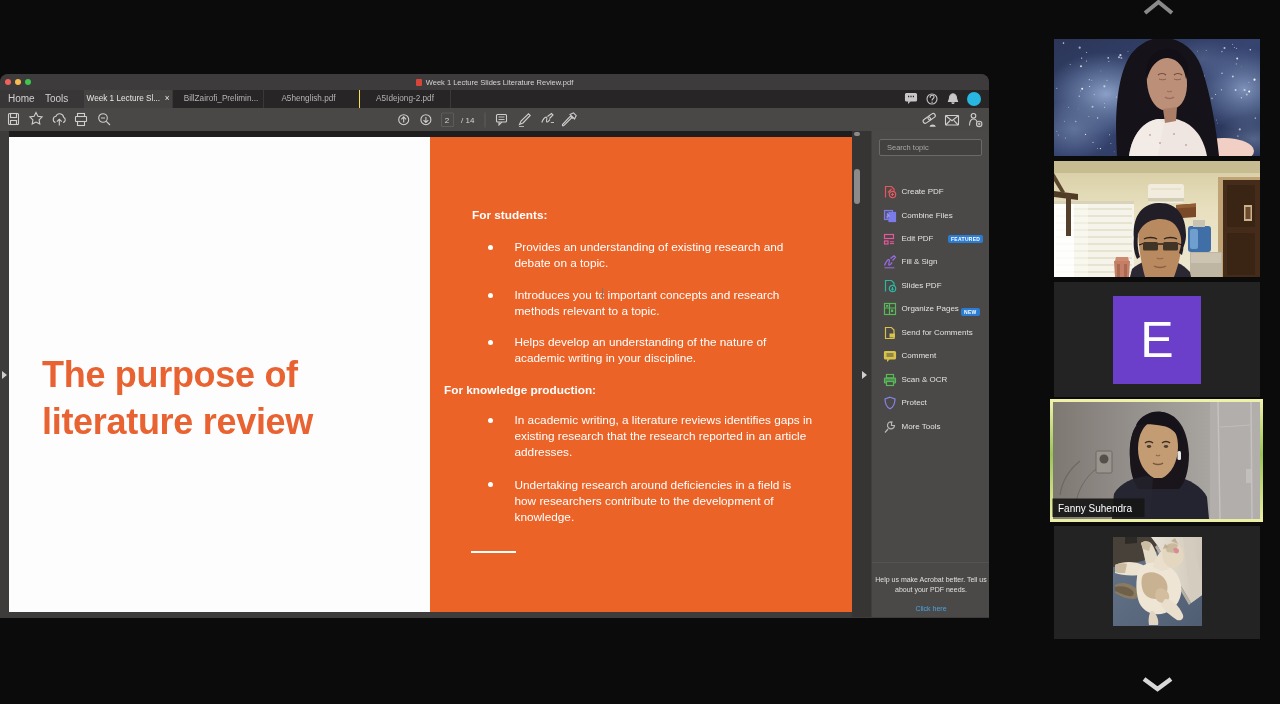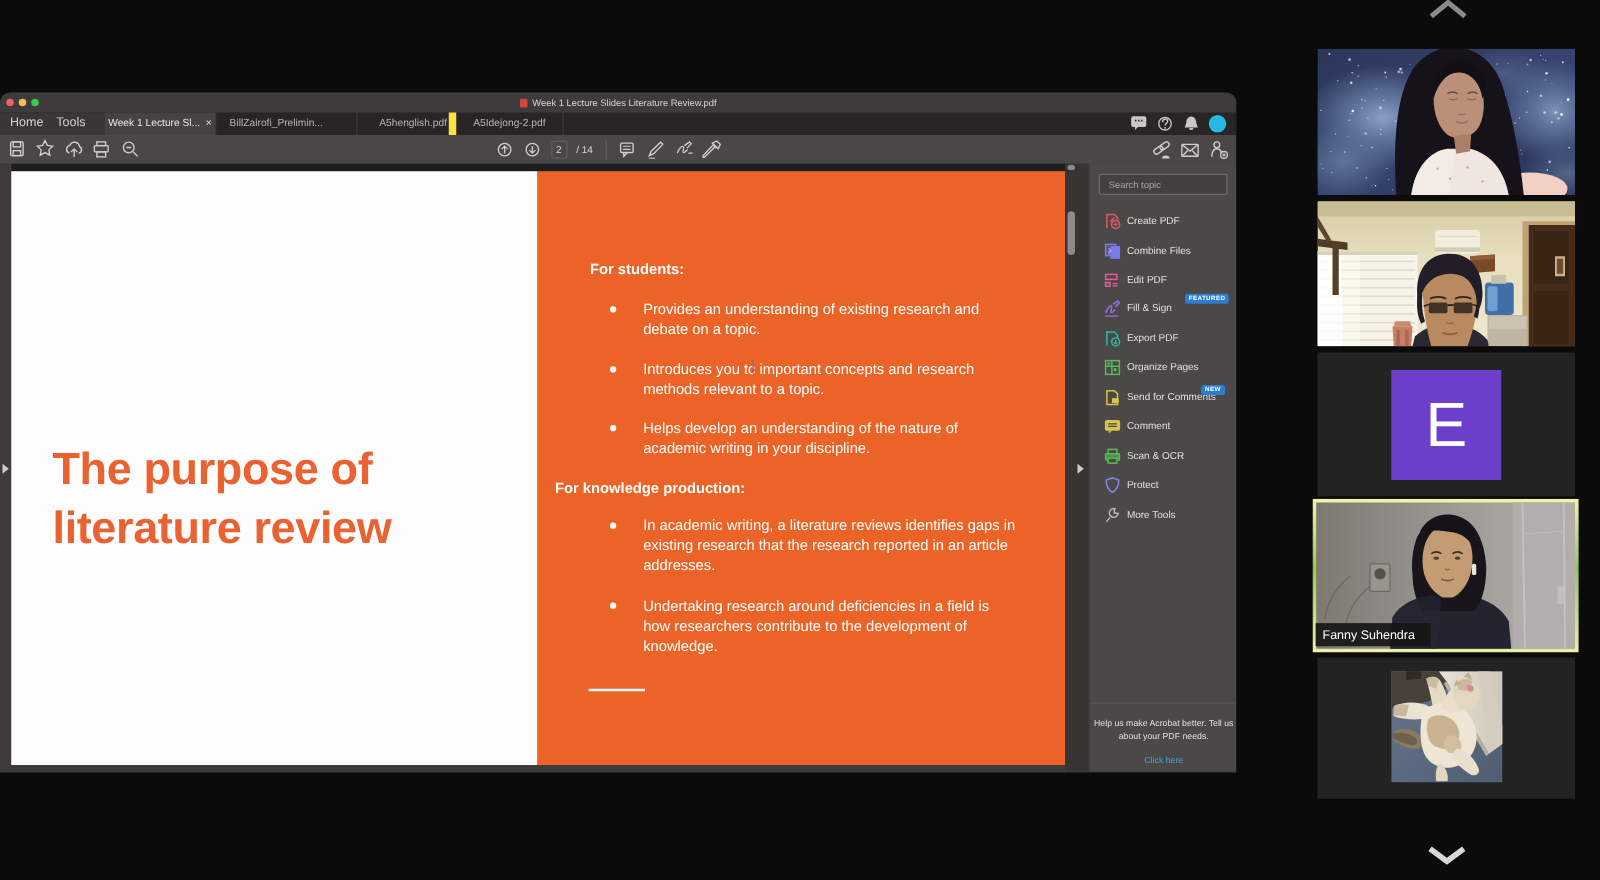--- a/index.html
+++ b/index.html
@@ -39,21 +39,21 @@
   .bdot { position:absolute; left:16px; top:5.5px; width:5px; height:5px; border-radius:50%;
           background:#fff; }
   .btxt { position:absolute; left:42.5px; top:0; width:320px; white-space:nowrap; }
 
   
   #panel { left:871px; top:57px; width:118px; height:486px; background:#4b4848;
            border-left:1px solid #413e3e; }
   #searchbox { left:7px; top:8px; width:103px; height:17px; background:#434040;
                border:1px solid #6b6969; border-radius:2px; color:#a8a6a6;
                font-size:7.5px; line-height:15px; padding-left:7px; }
-  .prow { position:absolute; left:11px; width:106px; height:16px; }
+  .prow { position:absolute; left:11px; width:106px; height:16px;margin-top:15px; }
   .prow .ptxt { position:absolute; left:18.5px; top:3px; font-size:8px; color:#e2e0e0;
                 white-space:nowrap; }
   .prow svg { position:absolute; left:0; top:1px; }
   .badge { position:absolute; font-size:5px; font-weight:bold; color:#fff;
            background:#2b7cd3; border-radius:2px; padding:1px 3px; letter-spacing:0.3px;}
   #helpblock { left:0px; top:431px; width:118px; text-align:center; color:#e0dede;
                font-size:7px; line-height:9.5px; border-top:1px solid #555252;
                padding-top:12px;}
   #clickhere { color:#4aa3df; margin-top:10px; }
 
@@ -77,22 +77,22 @@
       <div class="abs light" style="left:24.5px; background:#3ec74f;"></div>
       <div class="abs" id="titletext"><span style="display:inline-block;width:6px;height:7px;background:#d6453a;border-radius:1px;vertical-align:-1px;margin-right:2px;"></span> Week 1 Lecture Slides Literature Review.pdf</div>
     </div>
 
     <div class="abs" id="tabbar">
       <div class="abs" id="hometools"></div>
       <div class="abs menulbl" style="left:8px;">Home</div>
       <div class="abs menulbl" style="left:45px;">Tools</div>
       <div class="abs tab" id="tabactive" style="left:84px; width:88px;">Week 1 Lecture Sl... &nbsp;×</div>
       <div class="abs tab" style="left:172px; width:97px; border-left:1px solid #3a3838;">BillZairofi_Prelimin...</div>
-      <div class="abs tab" style="left:285px; width:90px; border-left:1px solid #3a3838;">A5henglish.pdf</div>
-      <div class="abs tab" style="left:359px; width:92px; border-left:6px solid #fde047; border-right:1px solid #3a3838;">A5Idejong-2.pdf</div>
+      <div class="abs tab" style="left:263px; width:90px; border-left:1px solid #3a3838;">A5henglish.pdf</div>
+      <div class="abs tab" style="left:359px; width:92px; border-left:1px solid #fde047; border-right:1px solid #3a3838;">A5Idejong-2.pdf</div>
 
       <svg class="abs" style="left:900px; top:0;" width="89" height="19" viewBox="0 0 89 19" fill="none" stroke="#c9c7c7" stroke-width="1.1">
         <g transform="translate(5,3)">
             <rect x="0.5" y="0.5" width="11" height="7.5" rx="1" fill="#c9c7c7"></rect>
             <path d="M3 8.2 L3 11 L5.8 8.2" fill="#c9c7c7" stroke="none"></path>
             <path d="M3 3.5 h1.2 M5.4 3.5 h1.2 M7.8 3.5 h1.2" stroke="#272525" stroke-width="1.3"></path>
           </g>
         <g transform="translate(26.5,3.5)">
             <circle cx="5.5" cy="5.5" r="5"></circle>
             <path d="M3.6 4.2 C3.6 2.4 5 1.8 5.7 1.8 C6.8 1.8 7.6 2.6 7.6 3.6 C7.6 4.6 6.8 5 6.2 5.5 C5.7 5.9 5.6 6.3 5.6 6.9" fill="none" stroke="#c9c7c7"></path>
@@ -258,21 +258,21 @@
             <path d="M1.5 12.8 h10" stroke-width="1"></path>
           </svg>
           <div class="ptxt">Fill &amp; Sign</div>
         </div>
       <div class="prow" style="top:131.5px;">
           <svg width="14" height="14" viewBox="0 0 14 14" fill="none" stroke="#2bb8a0" stroke-width="1.2">
             <path d="M2.5 12.5 L2.5 1.5 L8.5 1.5 L11 4 L11 6.5"></path>
             <circle cx="9.5" cy="9.5" r="3.2"></circle>
             <path d="M9.5 8 v3 M8 9.7 l1.5 1.4 1.5 -1.4" stroke-width="1"></path>
           </svg>
-          <div class="ptxt">Export PDF</div>
+          <div class="ptxt">Slides PDF</div>
         </div>
       <div class="prow" style="top:155px;">
           <svg width="14" height="14" viewBox="0 0 14 14" fill="none" stroke="#58b958" stroke-width="1.2">
             <rect x="1.5" y="1.5" width="11" height="11"></rect>
             <path d="M6.5 1.5 v11 M1.5 6 h11"></path>
             <rect x="3" y="3" width="2.2" height="1.8" fill="#58b958" stroke="none"></rect>
             <rect x="8" y="7.5" width="2.2" height="2.5" fill="#58b958" stroke="none"></rect>
           </svg>
           <div class="ptxt">Organize Pages</div>
         </div>

